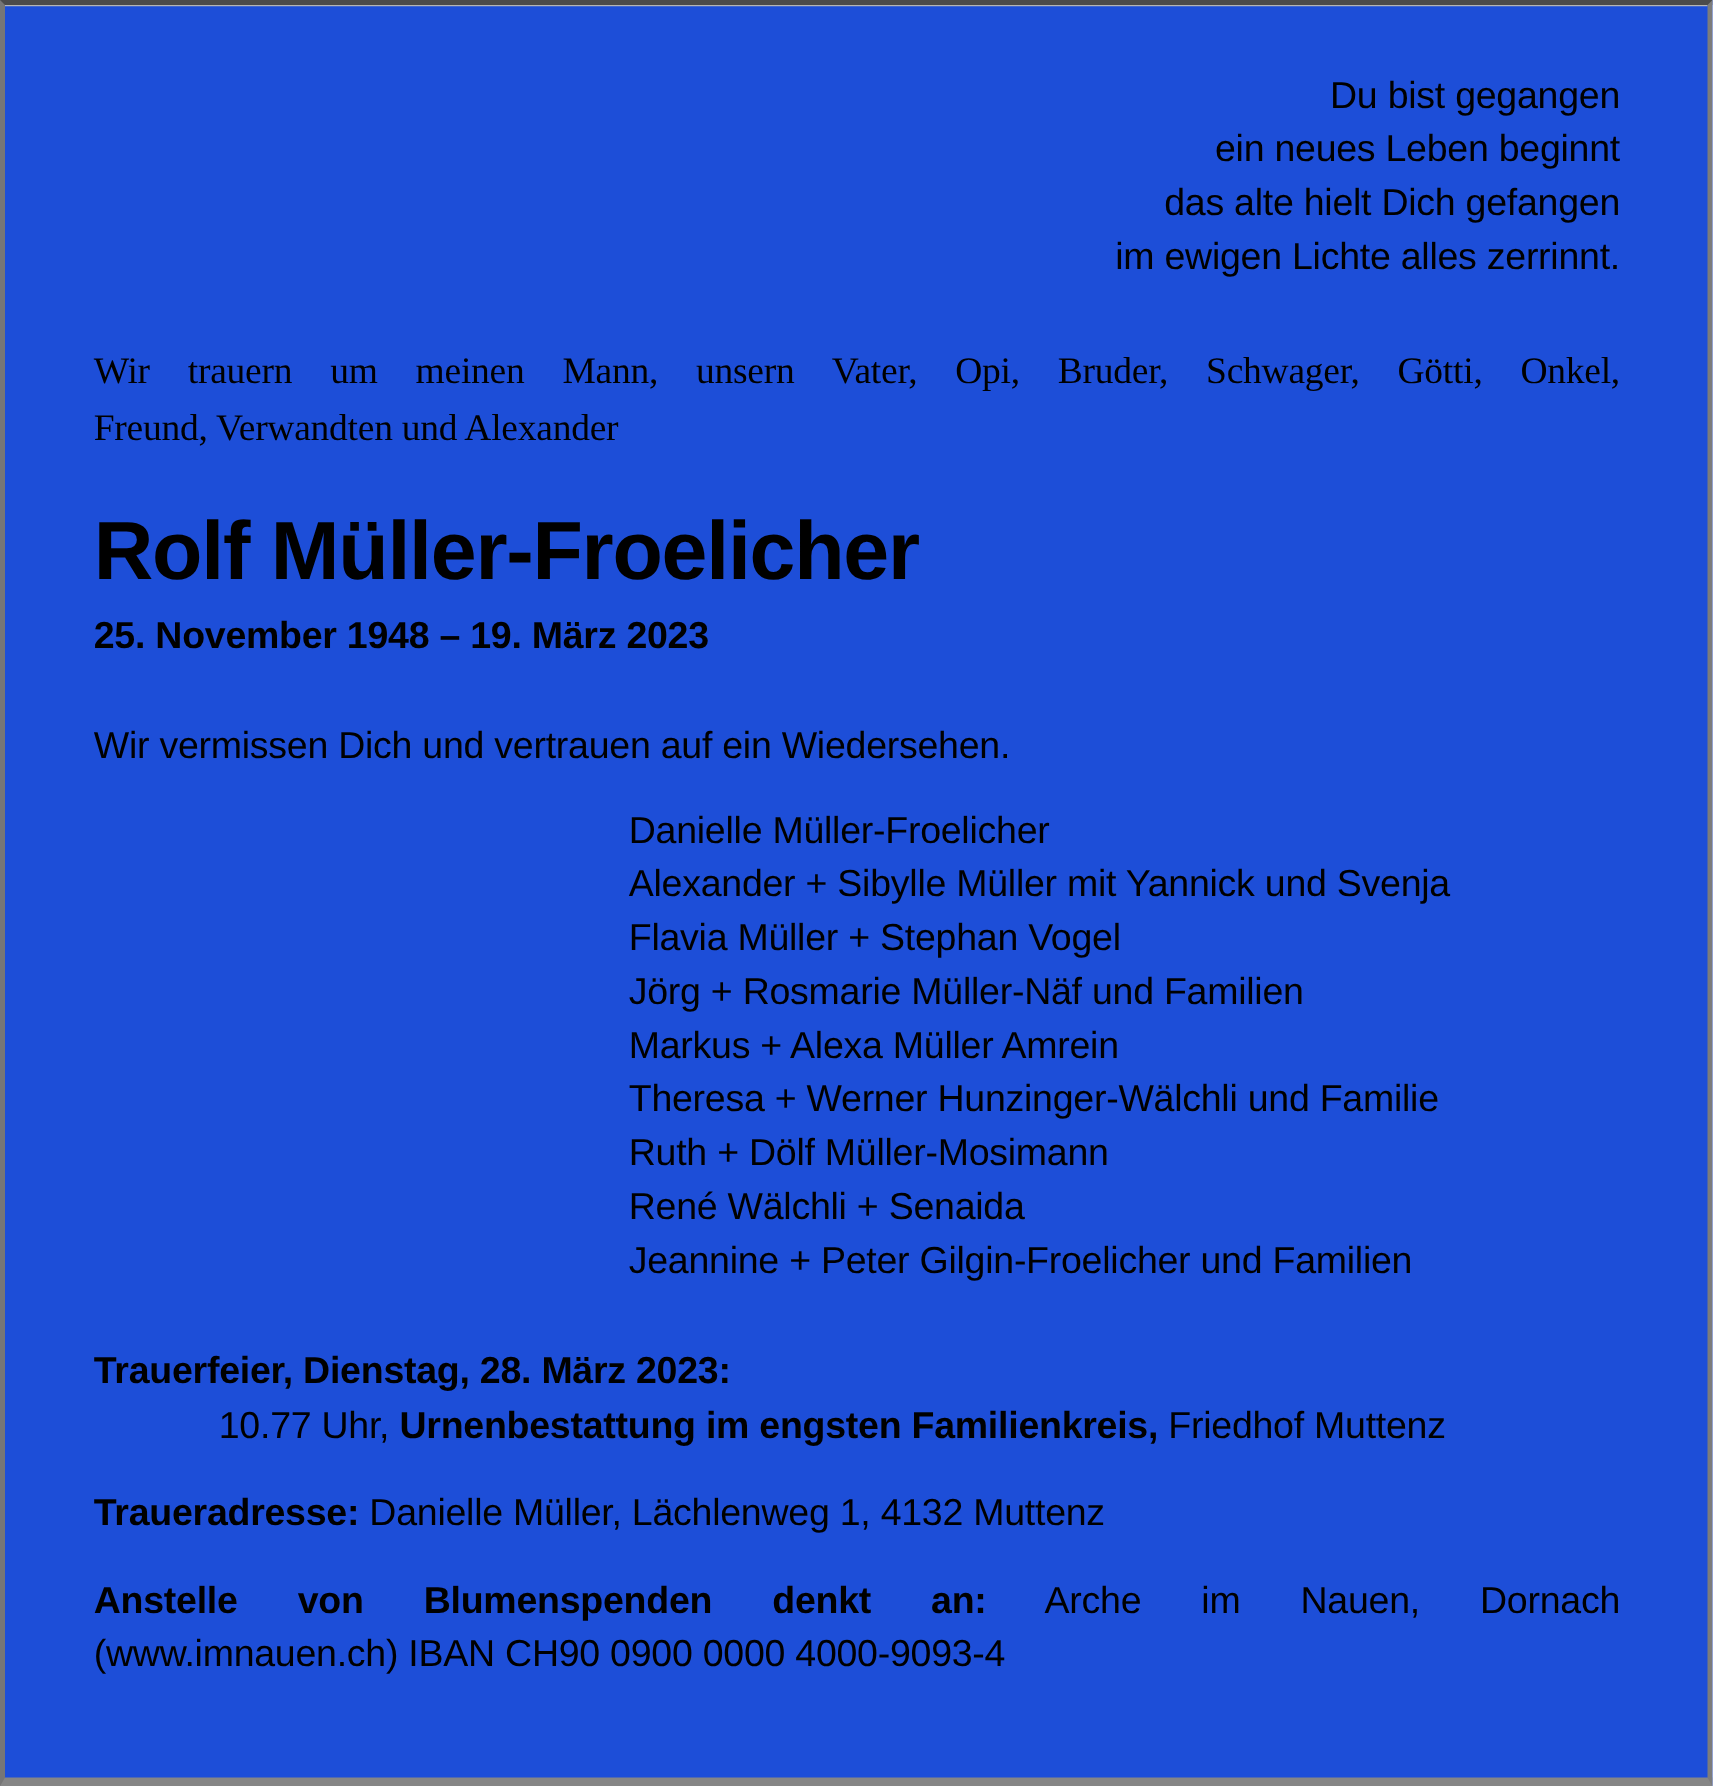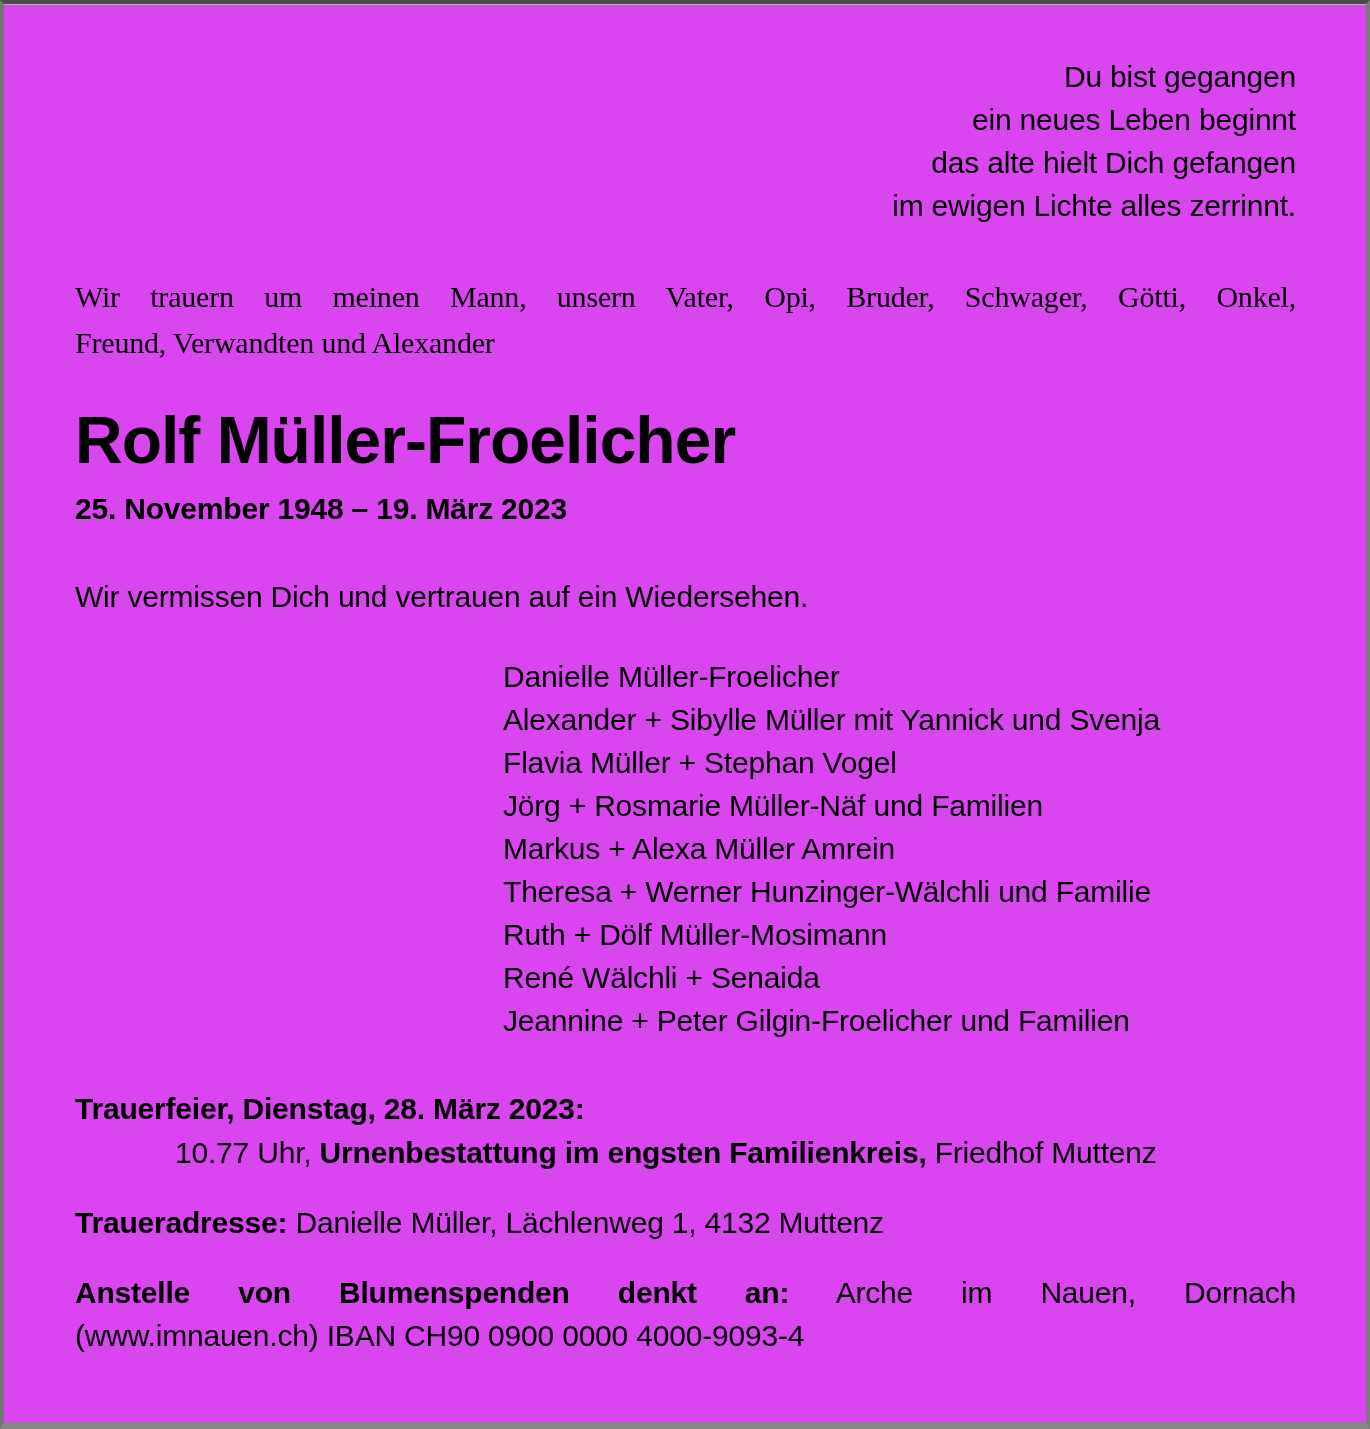--- a/index.html
+++ b/index.html
@@ -5,21 +5,21 @@
   html, body {
     margin: 0;
     padding: 0;
     background: #ffffff;
   }
   .page {
     position: relative;
     width: 1370px;
     height: 1429px;
     box-sizing: border-box;
-    background: #d946ef;
+    background: #1d4ed8;
     border-top: 4px solid #4b4b4b;
     border-left: 4px solid #767676;
     border-right: 4px solid #7c7c7c;
     border-bottom: 7px solid #868686;
     box-shadow: inset 0 1px 0 #b5b5b5;
     padding: 51px 70px 0 71px;
     font-family: "Liberation Sans", "DejaVu Sans", sans-serif;
     color: #000000;
     font-size: 30px;
     letter-spacing: -0.2px;
@@ -48,21 +48,21 @@
   .dates {
     margin-top: 14px;
     font-weight: bold;
     line-height: 40px;
   }
   .farewell {
     margin: 46px 0 0 0;
     line-height: 43px;
   }
   .mourners {
-    margin-top: 37px;
+    margin-top: 25px;
     padding-left: 428px;
     line-height: 43px;
   }
   .svc-heading {
     margin-top: 45px;
     line-height: 43px;
     font-weight: bold;
   }
   .svc-event {
     padding-left: 100px;

